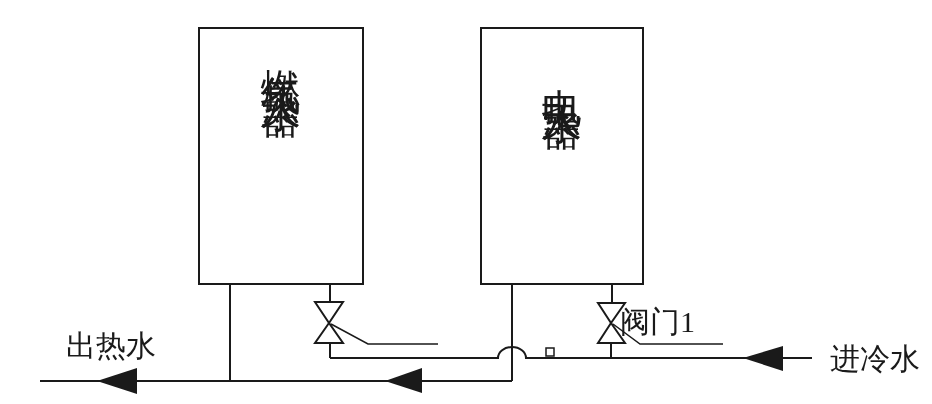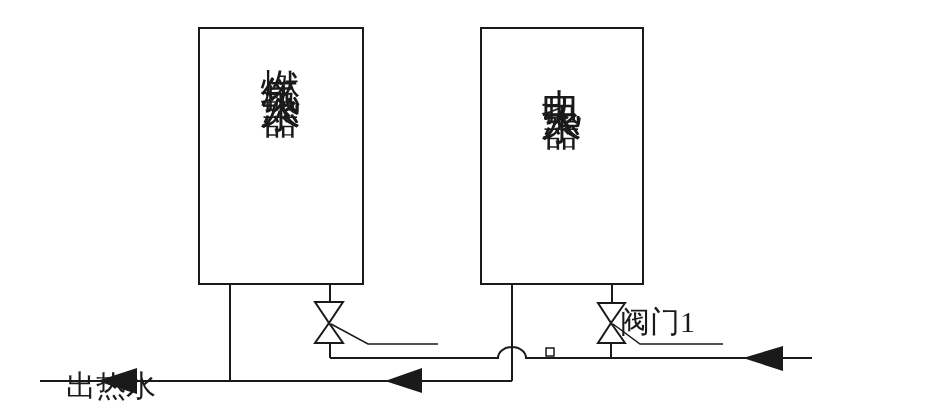--- a/index.html
+++ b/index.html
@@ -42,21 +42,21 @@
     white-space:nowrap;
   }
   .lbl{
     position:absolute;
     font-size:30px;
     line-height:1;
     white-space:nowrap;
   }
   .lbl-valve2{left:370px;top:307px;}
   .lbl-valve1{left:620px;top:307px;font-family:Liberation Serif, serif;}
-  .lbl-hot-out{left:66px;top:331px;margin-top:40px;}
+  .lbl-hot-out{left:66px;top:331px;}
   .lbl-cold-in{left:830px;top:344px;}
 </style>
 </head>
 <body>
 
 <div class="stage">
 
   <svg width="932" height="404" viewBox="0 0 932 404">
 
     <line class="pipe" x1="230" y1="284" x2="230" y2="381"></line>
@@ -90,14 +90,15 @@
   <div class="heater-box box-gas">
     <span class="vtext">燃气热水器</span>
   </div>
 
   <div class="heater-box box-electric">
     <span class="vtext">电热水器</span>
   </div>
 
   <div class="lbl lbl-valve1">阀门1</div>
   <div class="lbl lbl-hot-out">出热水</div>
+  <div class="lbl lbl-cold-in">进冷水</div>
 
 </div>
 
 </body></html>

